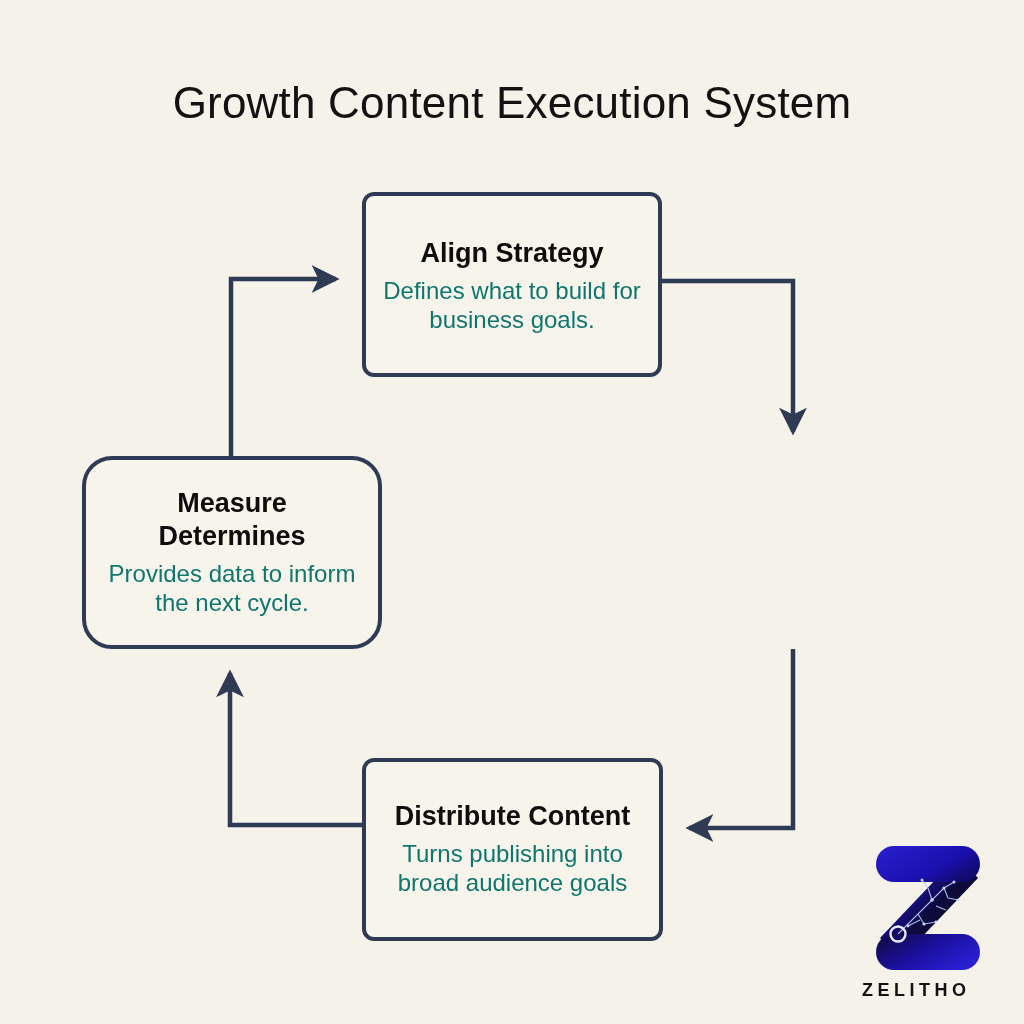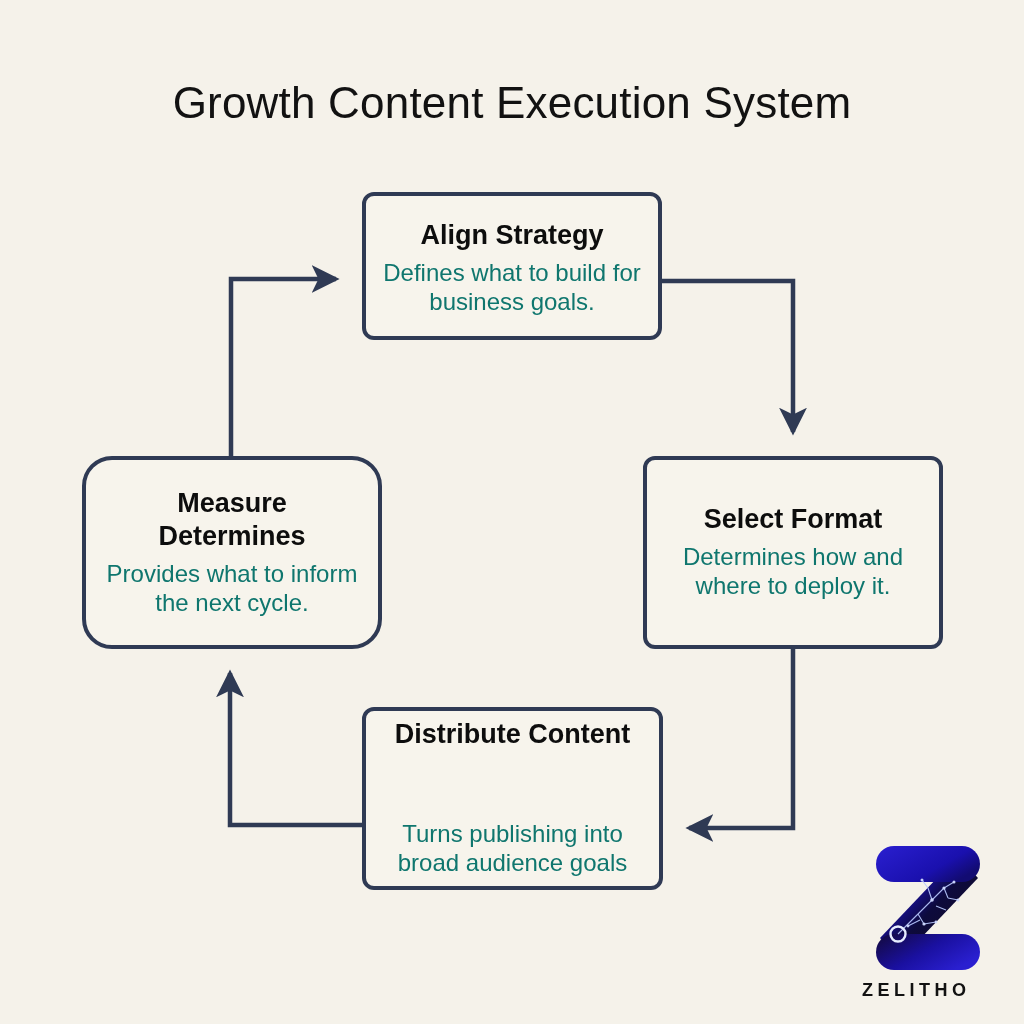--- a/index.html
+++ b/index.html
@@ -59,23 +59,23 @@
     color: #0d0d0d;
     line-height: 1.16;
     margin-bottom: 8px;
   }
   .node-desc {
     font-size: 24px;
     font-weight: 400;
     color: #0f766e;
     line-height: 1.2;
   }
-  #node-align    { left: 362px; top: 192px; width: 300px; height: 148px; }
+  #node-align    { left: 362px; top: 192px; width: 300px; height: 185px; }
   #node-select   { left: 643px; top: 456px; width: 300px; height: 193px; }
-  #node-distribute { left: 362px; top: 707px; width: 301px; height: 183px; justify-content: space-between; }
+  #node-distribute { left: 362px; top: 758px; width: 301px; height: 183px; }
   #node-measure  { left: 82px;  top: 456px; width: 300px; height: 193px; border-radius: 30px; }
 
   #node-align .node-title { margin-top: 4px; }
   #node-measure .node-title { line-height: 1.2; }
 
   #logo {
     position: absolute;
     left: 862px;
     top: 838px;
     width: 140px;
@@ -117,36 +117,32 @@
     <path d="M 362,825 L 230,825 L 230,673" fill="none" stroke="#2f3a54" stroke-width="4.5" stroke-linecap="butt" stroke-linejoin="miter" marker-end="url(#arrowhead)"></path>
 
     <path d="M 231,456 L 231,279 L 336,279" fill="none" stroke="#2f3a54" stroke-width="4.5" stroke-linecap="butt" stroke-linejoin="miter" marker-end="url(#arrowhead)"></path>
   </svg>
 
   <div class="node" id="node-align">
     <div class="node-title">Align Strategy</div>
     <div class="node-desc">Defines what to build for business goals.</div>
   </div>
 
-  <div class="node" id="node-select">
-    <div class="node-title">Select Format</div>
-    <div class="node-desc">Determines how and where to deploy it.</div>
-  </div>
 
   <div class="node" id="node-distribute">
     <div class="node-title">Distribute Content</div>
     <div class="node-desc">Turns publishing into broad audience goals</div>
   </div>
 
   <div class="node" id="node-measure">
     <div class="node-title">
       <div>Measure</div>
       <div>Determines</div>
     </div>
-    <div class="node-desc">Provides what to inform the next cycle.</div>
+    <div class="node-desc">Provides data to inform the next cycle.</div>
   </div>
 
   <div id="logo">
     <svg id="logo-mark" viewBox="0 0 134 140">
       <defs>
         <linearGradient id="zgrad" x1="0" y1="0" x2="1" y2="1">
           <stop offset="0%" stop-color="#2a1ccf"></stop>
           <stop offset="28%" stop-color="#1d12b4"></stop>
           <stop offset="52%" stop-color="#0d0a3d"></stop>
           <stop offset="72%" stop-color="#100b2e"></stop>

